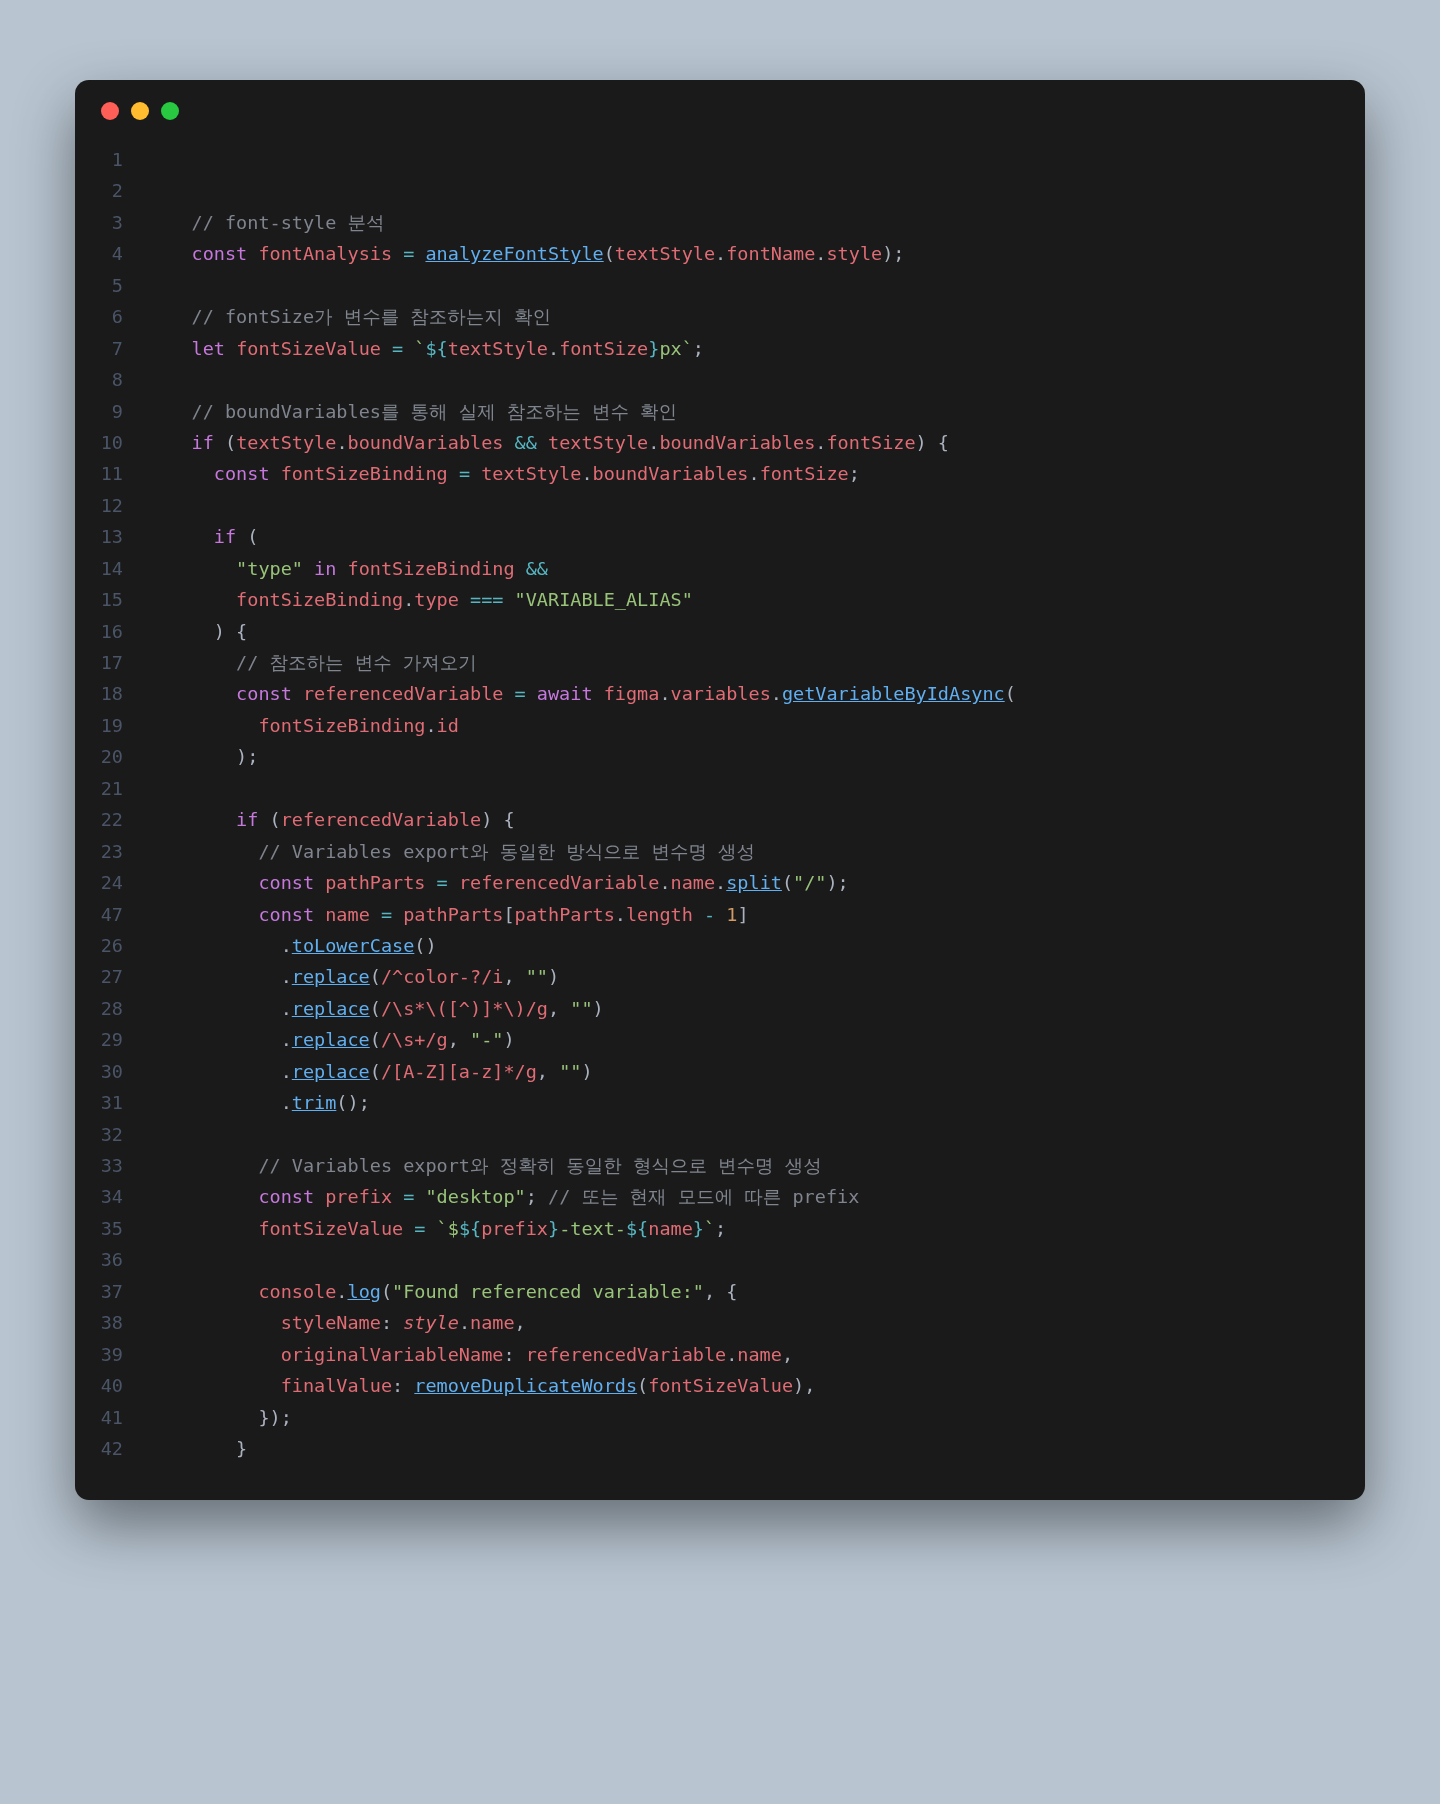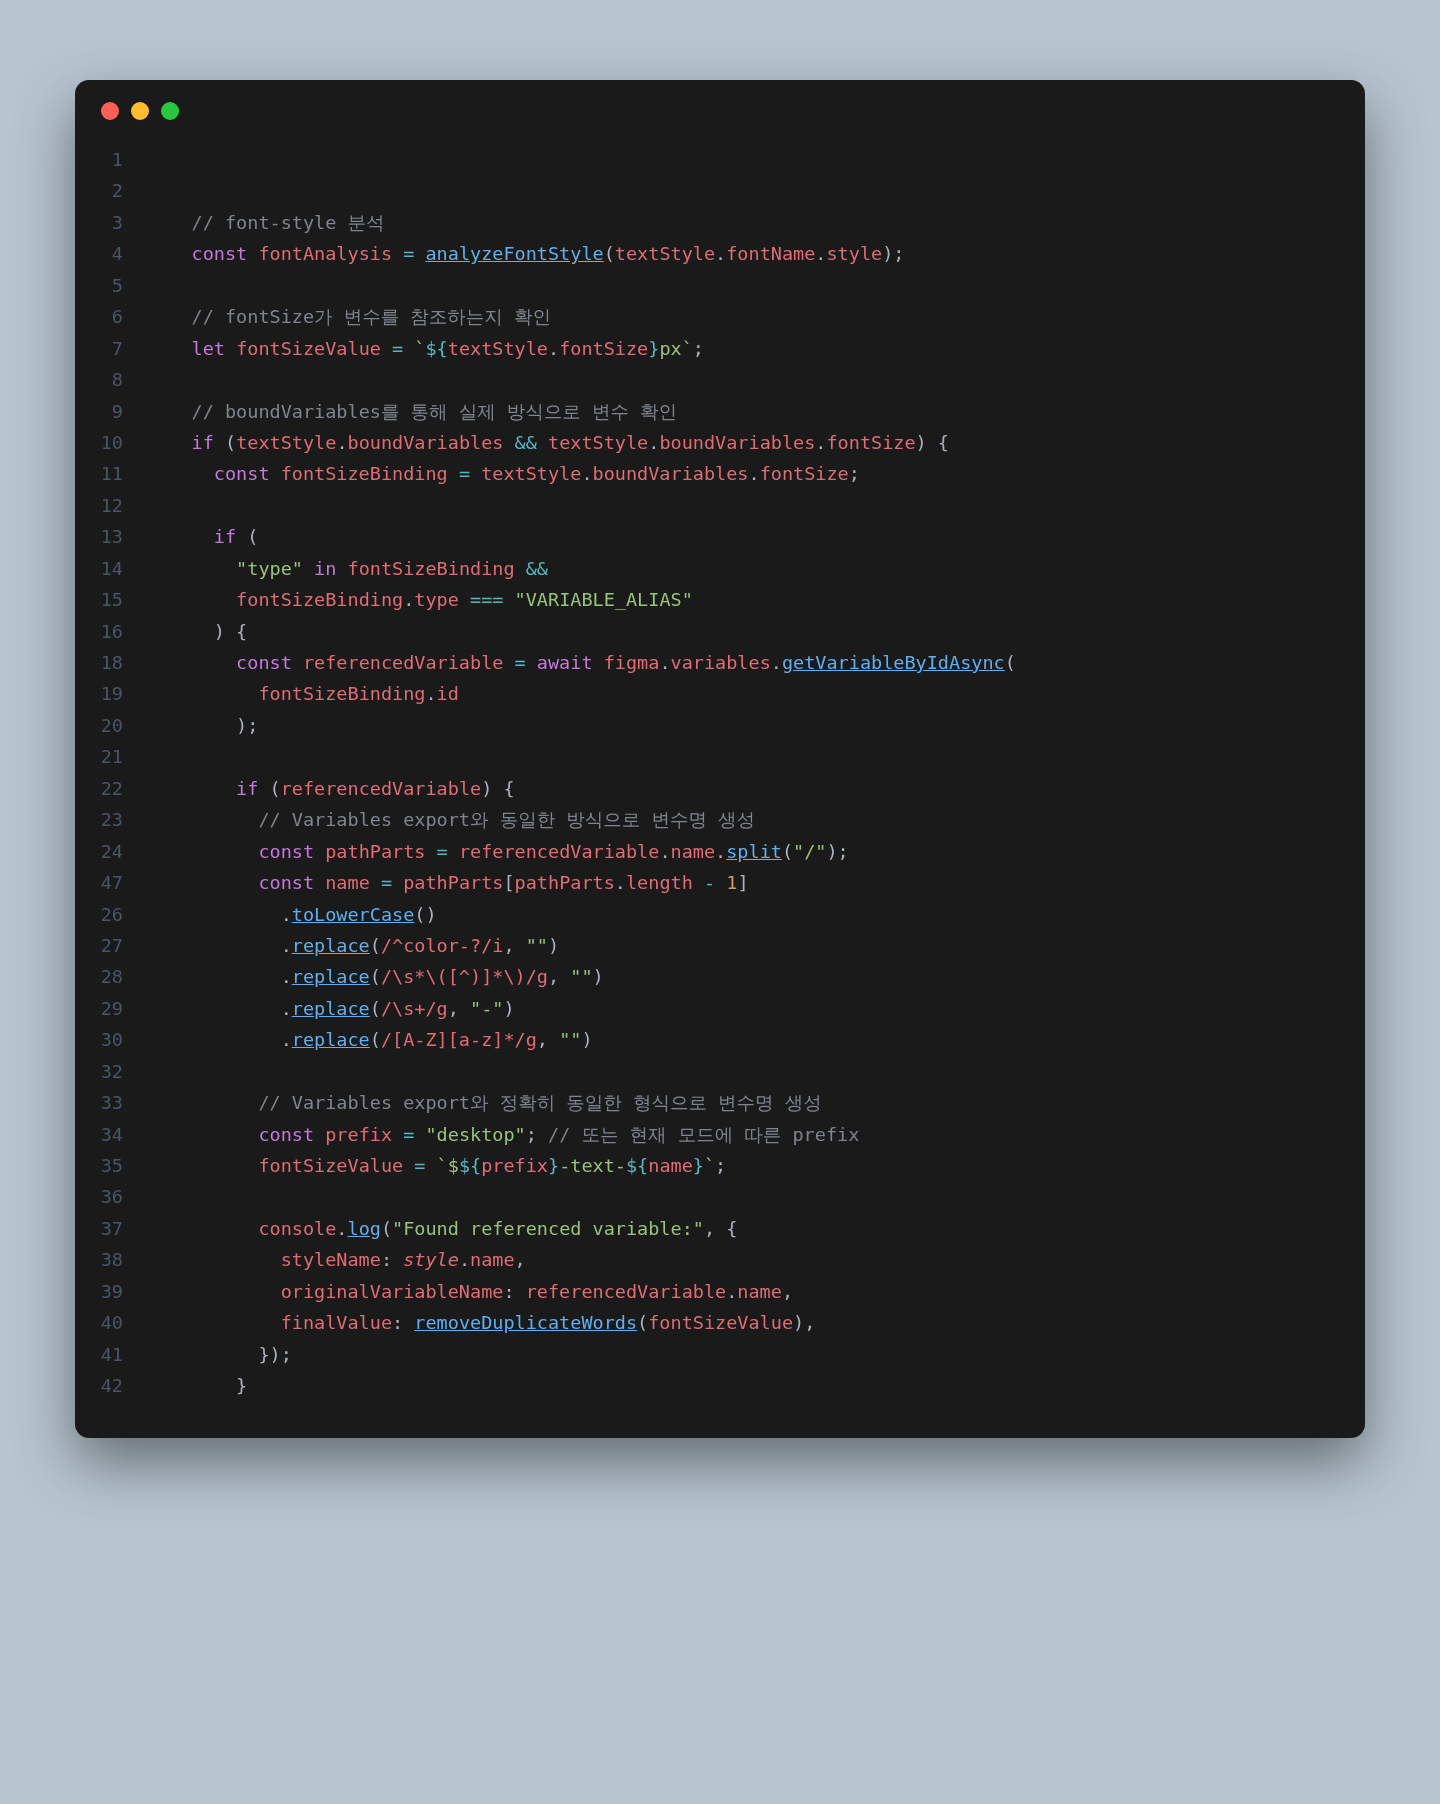--- a/index.html
+++ b/index.html
@@ -102,21 +102,21 @@
       <div class="code-line">
         <span class="ln">7</span>
         <span class="code"><span class="wt">    </span><span class="kw">let </span><span class="id">fontSizeValue</span><span class="wt"> </span><span class="op">=</span><span class="wt"> </span><span class="str">`</span><span class="op">${</span><span class="id">textStyle</span><span class="pn">.</span><span class="pr">fontSize</span><span class="op">}</span><span class="str">px`</span><span class="pn">;</span></span>
       </div>
       <div class="code-line">
         <span class="ln">8</span>
         <span class="code">&nbsp;</span>
       </div>
       <div class="code-line">
         <span class="ln">9</span>
-        <span class="code"><span class="wt">    </span><span class="cm">// boundVariables를 통해 실제 방식으로 변수 확인</span></span>
+        <span class="code"><span class="wt">    </span><span class="cm">// boundVariables를 통해 실제 참조하는 변수 확인</span></span>
       </div>
       <div class="code-line">
         <span class="ln">10</span>
         <span class="code"><span class="wt">    </span><span class="kw">if</span><span class="wt"> </span><span class="pn">(</span><span class="id">textStyle</span><span class="pn">.</span><span class="pr">boundVariables</span><span class="wt"> </span><span class="op">&amp;&amp;</span><span class="wt"> </span><span class="id">textStyle</span><span class="pn">.</span><span class="pr">boundVariables</span><span class="pn">.</span><span class="pr">fontSize</span><span class="pn">) {</span></span>
       </div>
       <div class="code-line">
         <span class="ln">11</span>
         <span class="code"><span class="wt">      </span><span class="kw">const </span><span class="id">fontSizeBinding</span><span class="wt"> </span><span class="op">=</span><span class="wt"> </span><span class="id">textStyle</span><span class="pn">.</span><span class="pr">boundVariables</span><span class="pn">.</span><span class="pr">fontSize</span><span class="pn">;</span></span>
       </div>
       <div class="code-line">
@@ -133,20 +133,24 @@
       </div>
       <div class="code-line">
         <span class="ln">15</span>
         <span class="code"><span class="wt">        </span><span class="id">fontSizeBinding</span><span class="pn">.</span><span class="pr">type</span><span class="wt"> </span><span class="op">===</span><span class="wt"> </span><span class="str">"VARIABLE_ALIAS"</span></span>
       </div>
       <div class="code-line">
         <span class="ln">16</span>
         <span class="code"><span class="wt">      </span><span class="pn">) {</span></span>
       </div>
       <div class="code-line">
+        <span class="ln">17</span>
+        <span class="code"><span class="wt">        </span><span class="cm">// 참조하는 변수 가져오기</span></span>
+      </div>
+      <div class="code-line">
         <span class="ln">18</span>
         <span class="code"><span class="wt">        </span><span class="kw">const </span><span class="id">referencedVariable</span><span class="wt"> </span><span class="op">=</span><span class="wt"> </span><span class="kw">await</span><span class="wt"> </span><span class="id">figma</span><span class="pn">.</span><span class="pr">variables</span><span class="pn">.</span><span class="fn">getVariableByIdAsync</span><span class="pn">(</span></span>
       </div>
       <div class="code-line">
         <span class="ln">19</span>
         <span class="code"><span class="wt">          </span><span class="id">fontSizeBinding</span><span class="pn">.</span><span class="pr">id</span></span>
       </div>
       <div class="code-line">
         <span class="ln">20</span>
         <span class="code"><span class="wt">        </span><span class="pn">);</span></span>
@@ -183,20 +187,24 @@
         <span class="ln">28</span>
         <span class="code"><span class="wt">            </span><span class="pn">.</span><span class="fn">replace</span><span class="pn">(</span><span class="rg">/\s*\([^)]*\)/g</span><span class="pn">, </span><span class="str">""</span><span class="pn">)</span></span>
       </div>
       <div class="code-line">
         <span class="ln">29</span>
         <span class="code"><span class="wt">            </span><span class="pn">.</span><span class="fn">replace</span><span class="pn">(</span><span class="rg">/\s+/g</span><span class="pn">, </span><span class="str">"-"</span><span class="pn">)</span></span>
       </div>
       <div class="code-line">
         <span class="ln">30</span>
         <span class="code"><span class="wt">            </span><span class="pn">.</span><span class="fn">replace</span><span class="pn">(</span><span class="rg">/[A-Z][a-z]*/g</span><span class="pn">, </span><span class="str">""</span><span class="pn">)</span></span>
+      </div>
+      <div class="code-line">
+        <span class="ln">31</span>
+        <span class="code"><span class="wt">            </span><span class="pn">.</span><span class="fn">trim</span><span class="pn">();</span></span>
       </div>
       <div class="code-line">
         <span class="ln">32</span>
         <span class="code">&nbsp;</span>
       </div>
       <div class="code-line">
         <span class="ln">33</span>
         <span class="code"><span class="wt">          </span><span class="cm">// Variables export와 정확히 동일한 형식으로 변수명 생성</span></span>
       </div>
       <div class="code-line">

